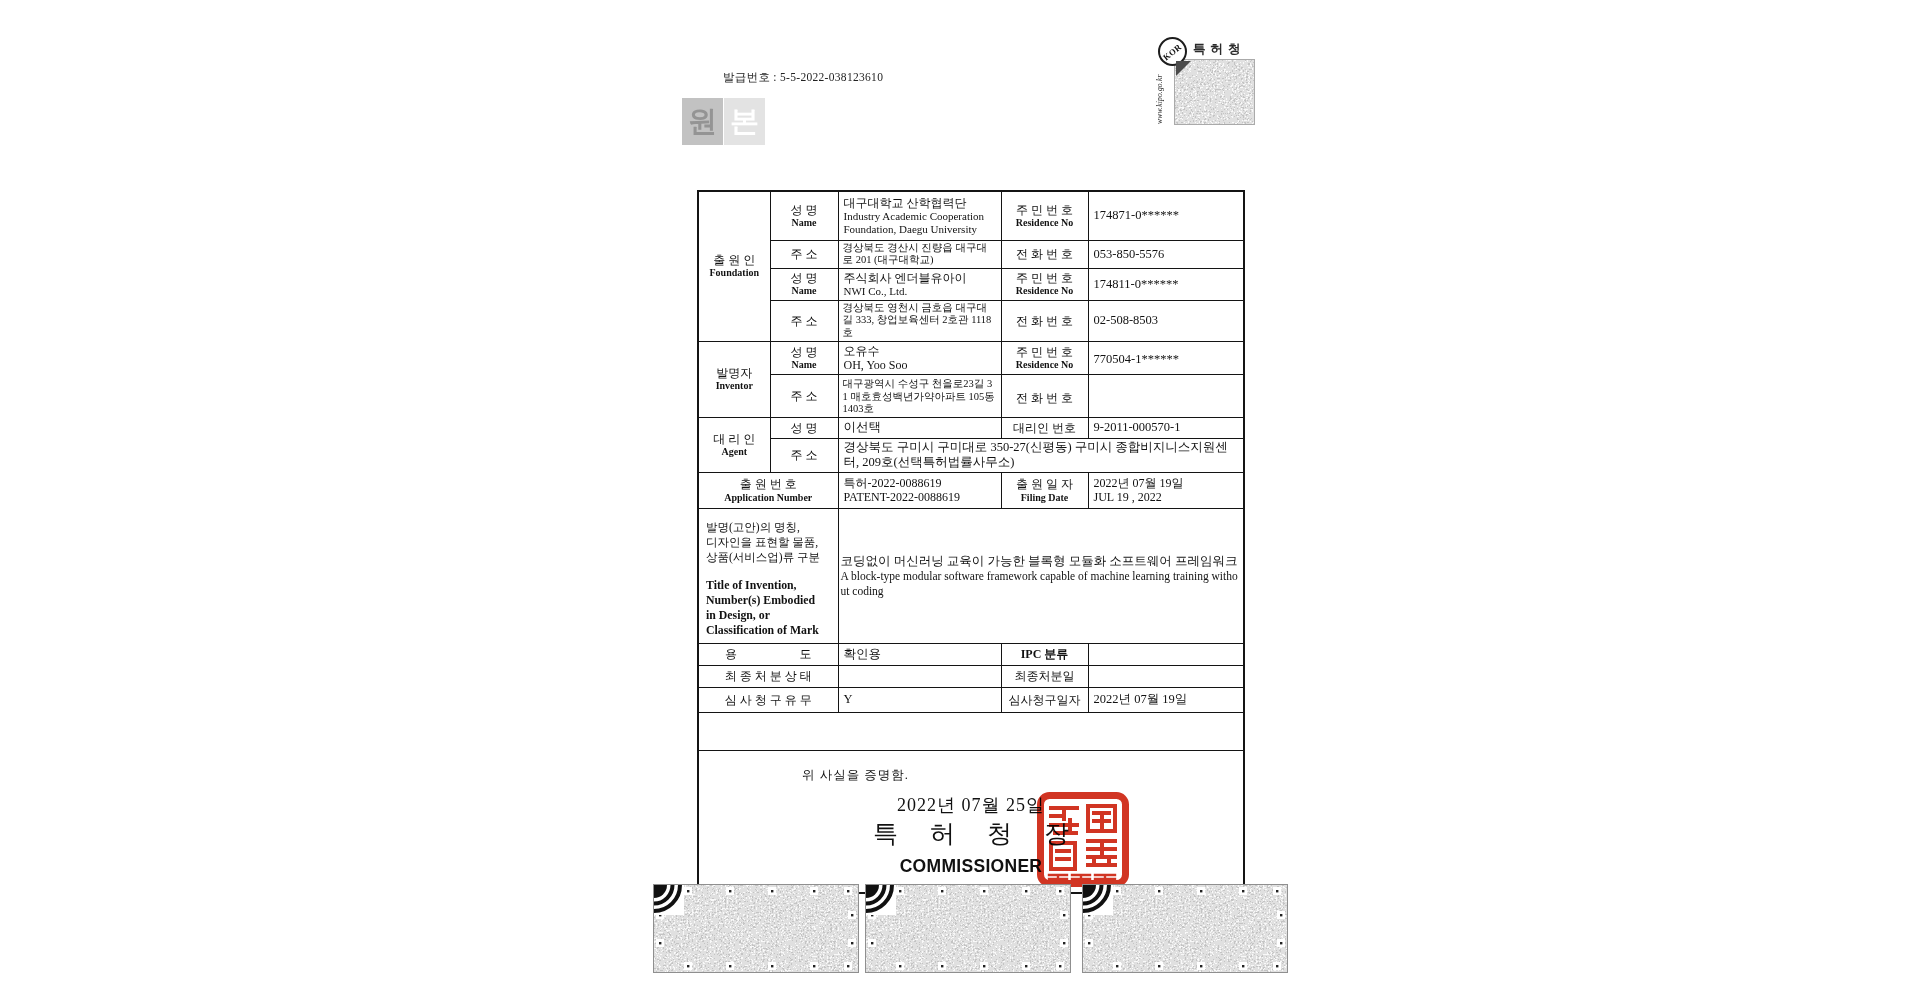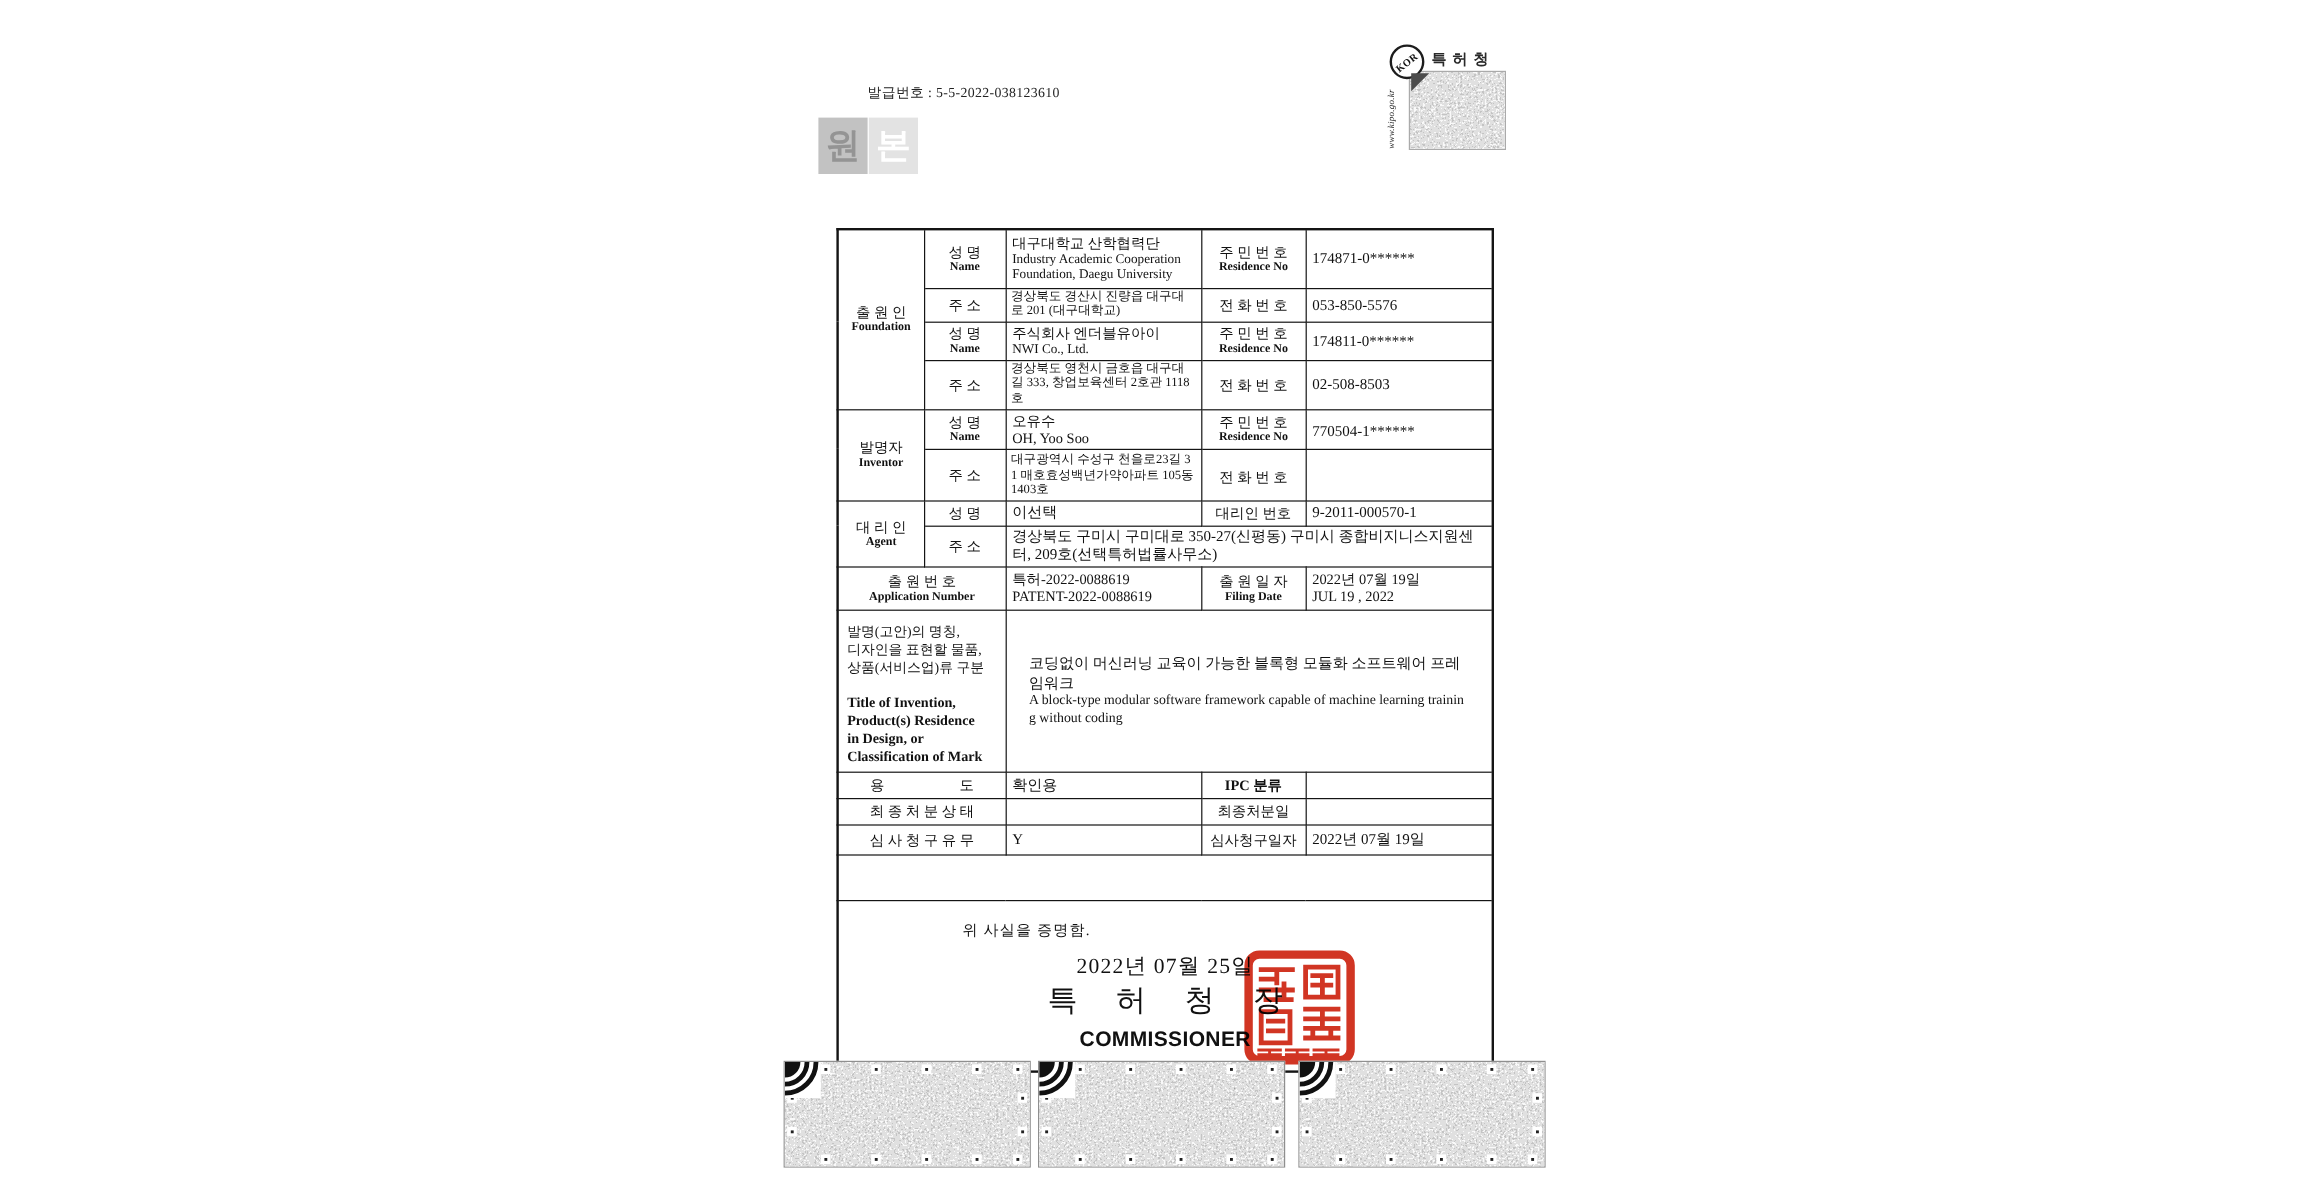--- a/index.html
+++ b/index.html
@@ -41,21 +41,21 @@
   .lbl b { display:block; font-size:10px; }
   .val { font-size:12.5px; padding:1px 5px; }
   .val-sm { font-size:10.5px; line-height:1.2; padding:1px 4px; vertical-align:middle; word-break:break-all; }
   .val-2l { font-size:12px; line-height:1.18; padding:2px 5px; vertical-align:middle; }
   .val-2l .en { font-size:11px; }
   .top { vertical-align:top; }
   .justify-lbl { display:flex; justify-content:space-between; padding:0 26px; font-size:12px; }
 
   .inv-lbl { padding:6px 6px 0 7px; font-size:11.5px; line-height:1.3; text-align:left; vertical-align:top; }
   .inv-lbl .en-block { margin-top:13px; font-weight:bold; font-size:11.8px; line-height:1.28; }
-  .inv-val { vertical-align:top; padding:3px 19px; font-size:12.5px; line-height:1.25; word-break:break-all; }
+  .inv-val { vertical-align:top; padding:3px 2px; font-size:12.5px; line-height:1.25; word-break:break-all; }
   .inv-val .en { font-size:11.5px; }
 
   
   .comm-cell { position:relative; }
   .certify { position:absolute; left:103px; top:16px; font-size:12.5px; letter-spacing:1px; }
   .issue-date { position:absolute; left:0; right:0; top:42px; text-align:center; font-size:18px; letter-spacing:1px; }
   .comm-ko { position:absolute; left:0; right:-32px; top:66px; text-align:center; font-size:25px;
              letter-spacing:32px; font-weight:500; }
   .comm-en { position:absolute; left:0; right:0; top:105px; text-align:center; font-size:17.5px; font-weight:bold;
              font-family:"Liberation Sans", sans-serif; letter-spacing:.3px; }
@@ -223,21 +223,21 @@
       </td>
     </tr>
 
     <tr style="height:135px">
       <td colspan="2" class="inv-lbl">
         <div>발명(고안)의 명칭,</div>
         <div>디자인을 표현할 물품,</div>
         <div>상품(서비스업)류 구분</div>
         <div class="en-block">
           <div>Title of Invention,</div>
-          <div>Product(s) Residence</div>
+          <div>Number(s) Embodied</div>
           <div>in Design, or</div>
           <div>Classification of Mark</div>
         </div>
       </td>
       <td colspan="3" class="inv-val">
         <div>코딩없이 머신러닝 교육이 가능한 블록형 모듈화 소프트웨어 프레임워크</div>
         <div class="en">A block-type modular software framework capable of machine learning training without coding</div>
       </td>
     </tr>
 

